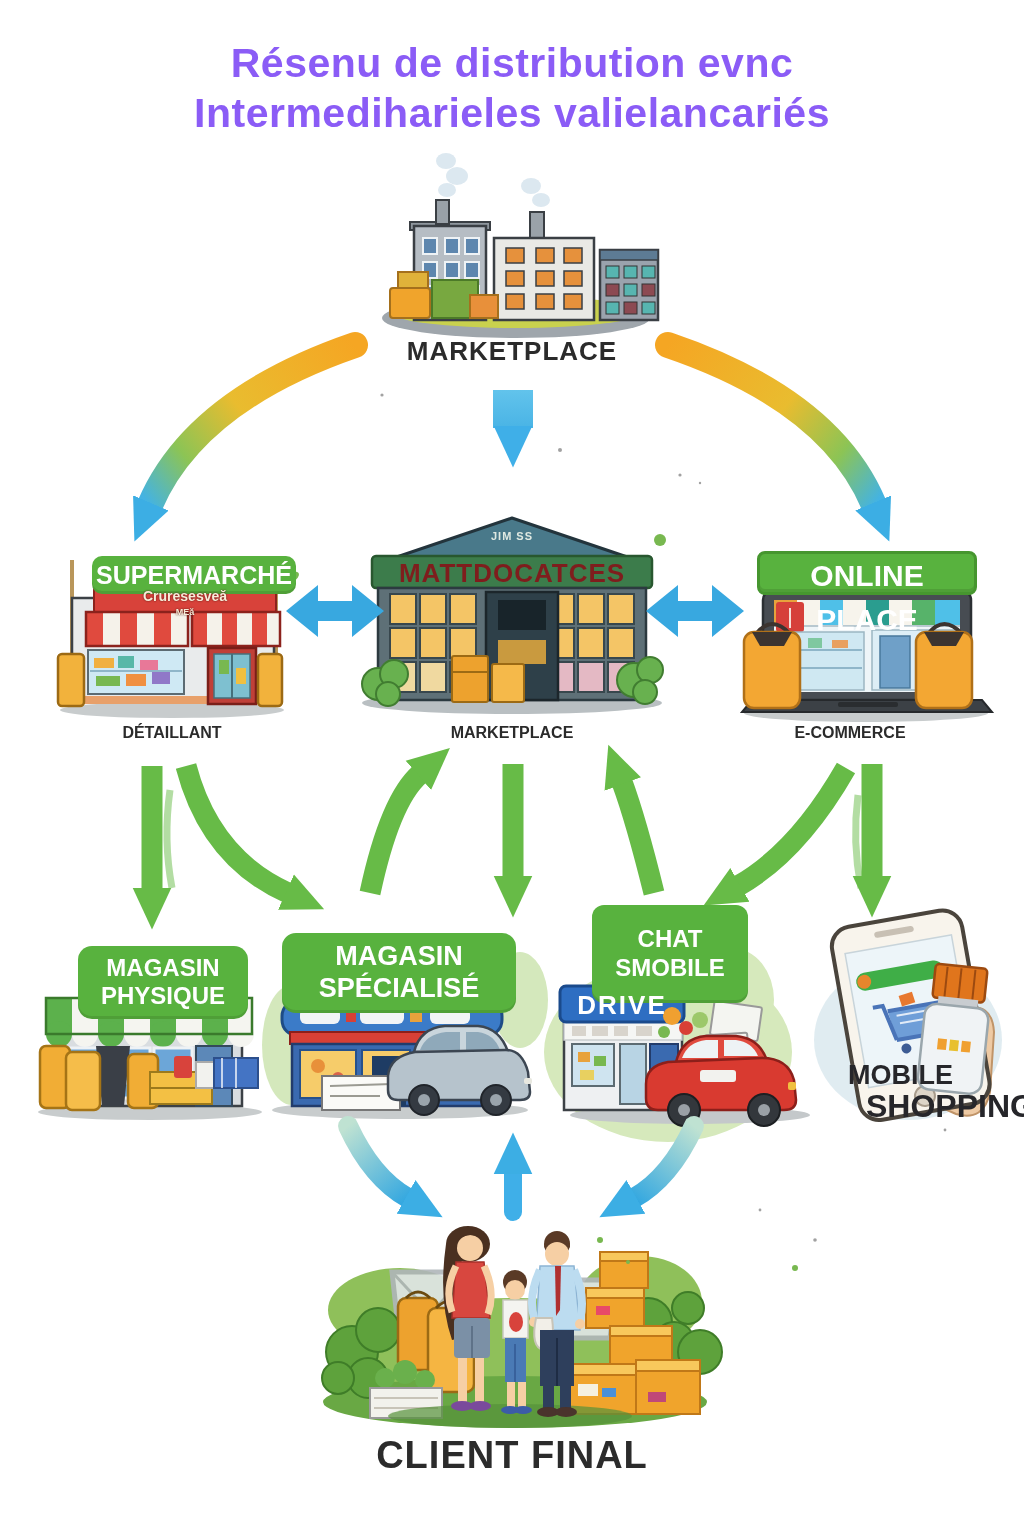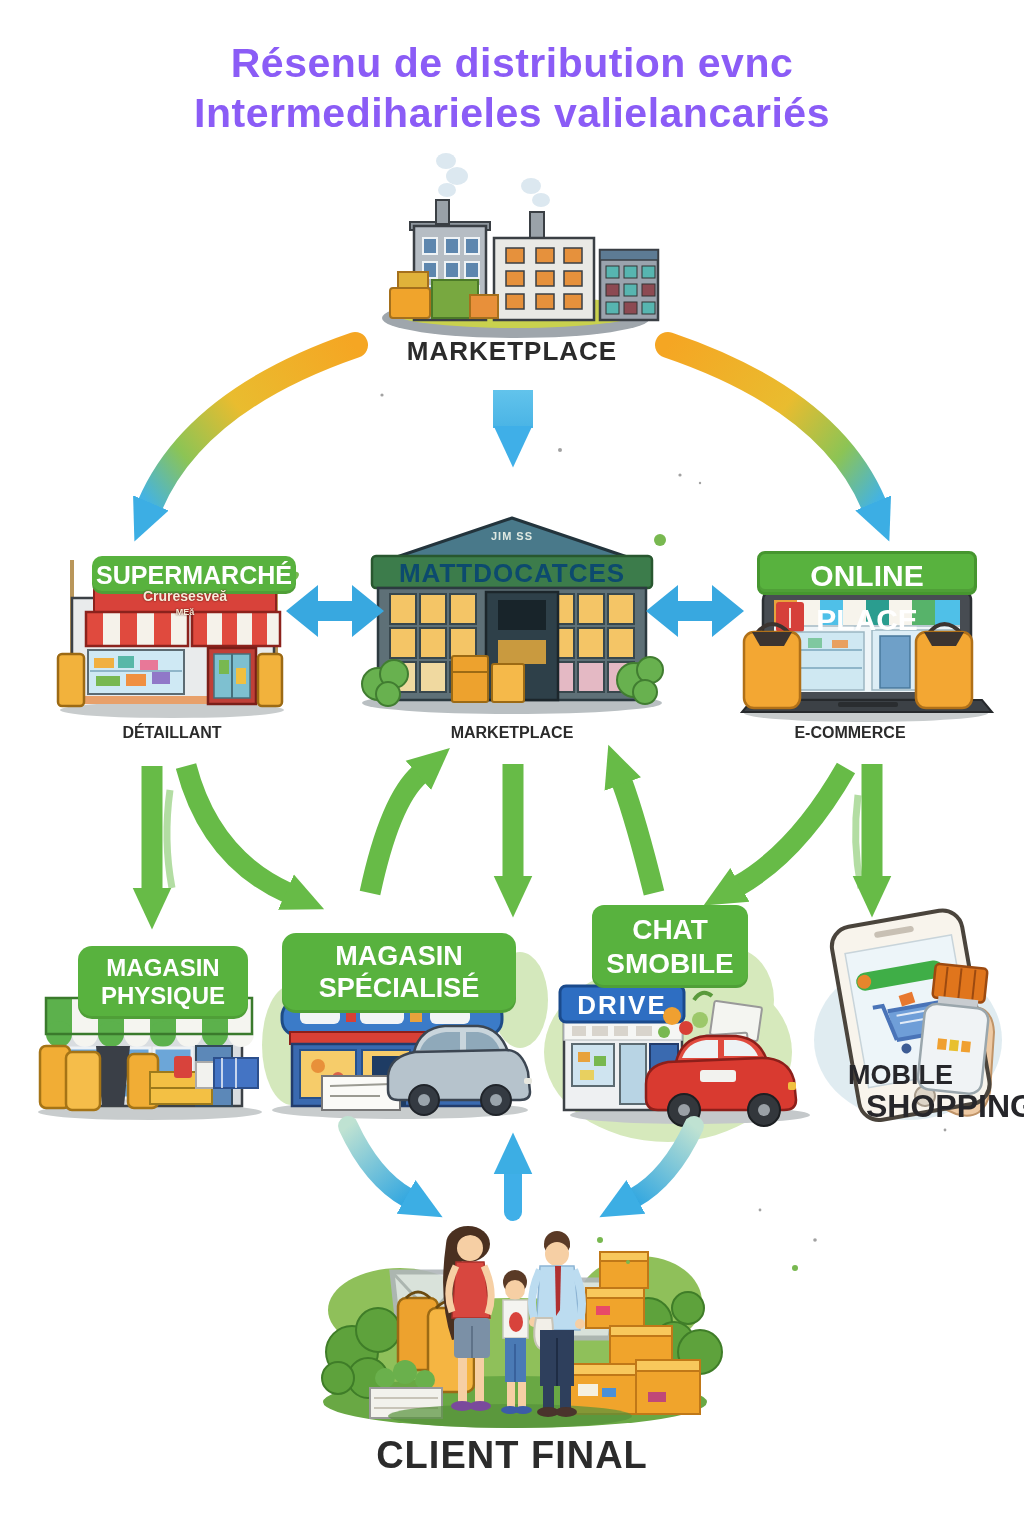--- a/index.html
+++ b/index.html
@@ -546,39 +546,39 @@
 
 <div class="signtxt" style="left:96px;top:589px;width:178px;font-size:14px;color:#f8ecd8;text-shadow:0 0 2px #4a1410;line-height:14px;">
   <span>Cruresesveă</span><br>
   <span style="font-size:9px;">MEă</span>
 </div>
 
 <div class="t node-label" style="left:42px;top:724px;width:260px;">DÉTAILLANT</div>
 
 <div class="signtxt" style="left:447px;top:530px;width:130px;font-size:11px;color:#dfe9e2;letter-spacing:1px;">JIM SS</div>
 
-<div class="signtxt" style="left:374px;top:560px;width:276px;font-size:26px;line-height:26px;color:#0c4a6e;letter-spacing:1px;">MATTDOCATCES</div>
+<div class="signtxt" style="left:374px;top:560px;width:276px;font-size:26px;line-height:26px;color:#7f1d1d;letter-spacing:1px;">MATTDOCATCES</div>
 
 <div class="t node-label" style="left:382px;top:724px;width:260px;">MARKETPLACE</div>
 
 <div class="badge" style="left:757px;top:551px;width:220px;height:44px;font-size:30px;line-height:44px;border-radius:8px;border:3px solid #46962f;box-sizing:border-box;">ONLINE PLACE</div>
 
 <div class="t node-label" style="left:720px;top:724px;width:260px;">E-COMMERCE</div>
 
 <div class="badge" style="left:78px;top:946px;width:170px;font-size:24px;line-height:1.18;padding:8px 0;border-radius:14px;">
   <span class="l">MAGASIN</span>
   <span class="l">PHYSIQUE</span>
 </div>
 
 <div class="badge" style="left:282px;top:933px;width:234px;font-size:27px;line-height:1.18;padding:8px 0;border-radius:14px;">
   <span class="l">MAGASIN</span>
   <span class="l">SPÉCIALISÉ</span>
 </div>
 
-<div class="badge" style="left:592px;top:905px;width:156px;font-size:28px;line-height:1.2;padding:8px 0;border-radius:12px;">
+<div class="badge" style="left:592px;top:905px;width:156px;font-size:24px;line-height:1.2;padding:20px 0;border-radius:12px;">
   <span class="l">CHAT</span>
   <span class="l">SMOBILE</span>
 </div>
 
 <div class="signtxt" style="left:560px;top:990px;width:124px;font-size:26px;line-height:30px;color:#ffffff;letter-spacing:2px;">DRIVE</div>
 
 <div class="t" style="left:848px;top:1060px;width:150px;font-size:27px;text-align:left;color:#26262a;">MOBILE</div>
 <div class="t" style="left:866px;top:1088px;width:150px;font-size:32px;text-align:left;color:#26262a;">SHOPPING</div>
 
 <div class="t" style="left:342px;top:1434px;width:340px;font-size:38px;letter-spacing:1px;">CLIENT FINAL</div>

